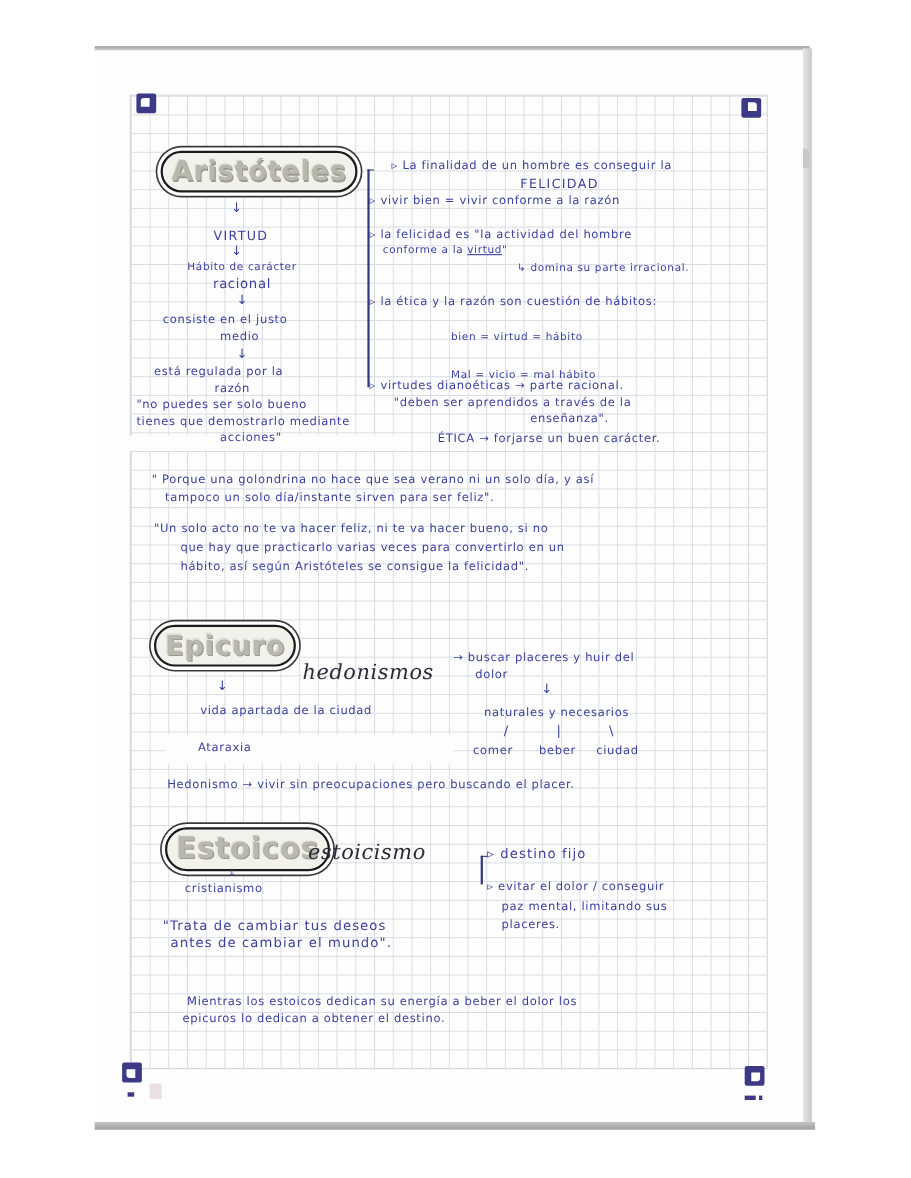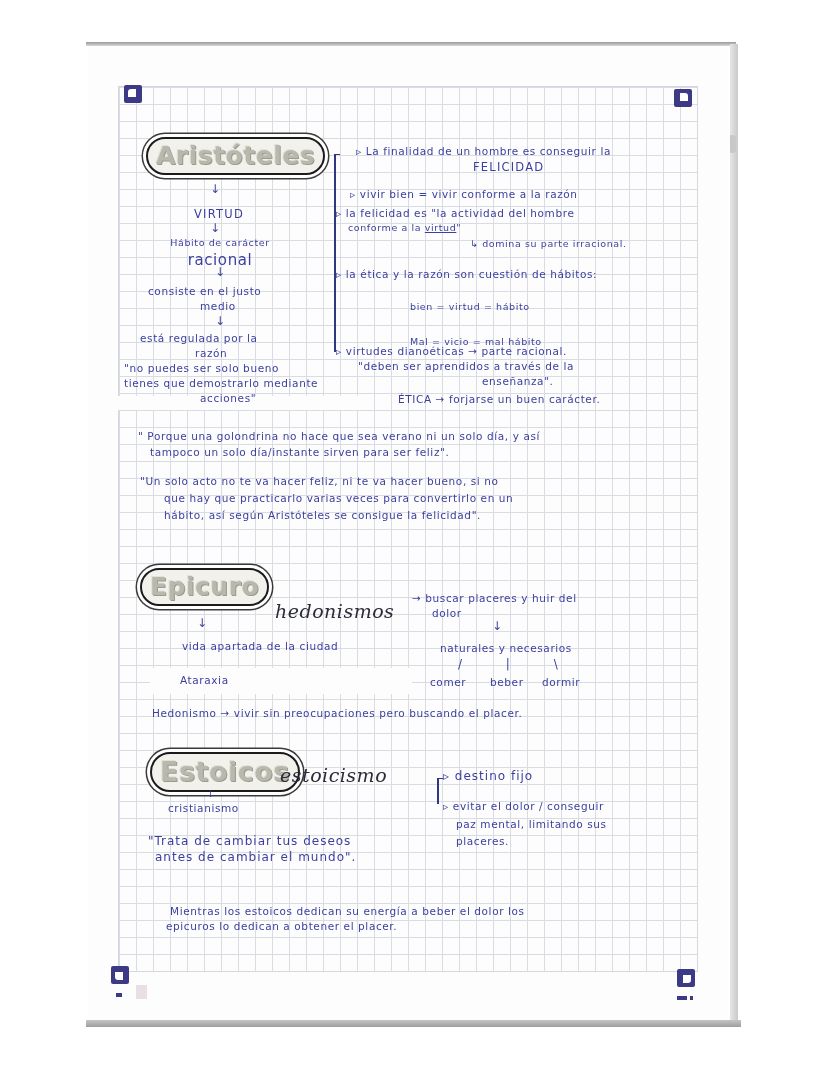--- a/index.html
+++ b/index.html
@@ -112,42 +112,42 @@
 <div class="mini-mark" style="left:690px;top:996px;width:3px;"></div>
 <div class="pink-sq" style="left:136px;top:985px;"></div>
 <div class="pink-sq" style="left:540px;top:987px;width:0;"></div>
 
 <div class="bubble" style="left:146px;top:137px;font-size:25px;">Aristóteles</div>
 
 <div class="arrow-down" style="left:210px;top:183px;">↓</div>
 <div class="ink caps center" style="left:184px;top:207px;width:70px;">VIRTUD</div>
 <div class="arrow-down" style="left:210px;top:222px;">↓</div>
 <div class="ink center" style="left:160px;top:237px;width:120px;font-size:9.5px;">Hábito de carácter</div>
-<div class="ink center" style="left:180px;top:251px;width:80px;font-size:15px;">racional</div>
+<div class="ink center" style="left:180px;top:251px;width:80px;font-size:12px;">racional</div>
 <div class="arrow-down" style="left:215px;top:266px;">↓</div>
 <div class="ink" style="left:148px;top:285px;">consiste en el justo</div>
 <div class="ink" style="left:200px;top:300px;">medio</div>
 <div class="arrow-down" style="left:215px;top:315px;">↓</div>
 <div class="ink" style="left:140px;top:332px;">está regulada por la</div>
 <div class="ink" style="left:195px;top:347px;">razón</div>
 
 <div class="ink" style="left:124px;top:362px;">"no puedes ser solo bueno</div>
 <div class="ink" style="left:124px;top:377px;">tienes que demostrarlo mediante</div>
 <div class="ink" style="left:200px;top:392px;">acciones"</div>
 
 <div class="bracket" style="left:334px;top:154px;height:198px;"></div>
 <div class="tick" style="left:334px;top:154px;width:6px;"></div>
 
 <div class="ink" style="left:356px;top:145px;">
   <span>▹</span>
   <span>La finalidad de un hombre es conseguir la</span>
 </div>
 <div class="ink caps" style="left:473px;top:160px;">FELICIDAD</div>
 
-<div class="ink" style="left:336px;top:188px;margin-left:14px;">
+<div class="ink" style="left:336px;top:176px;">
   <span>▹</span>
   <span>vivir bien = vivir conforme a la razón</span>
 </div>
 
 <div class="ink" style="left:336px;top:207px;">
   <span>▹</span>
   <span>la felicidad es "la actividad del hombre</span>
 </div>
 <div class="ink" style="left:348px;top:222px;font-size:9.5px;">
   <span>conforme a la </span><span class="underline">virtud</span><span>"</span>
@@ -185,21 +185,21 @@
 <div class="ink" style="left:432px;top:607px;">dolor</div>
 
 <div class="arrow-down" style="left:197px;top:617px;">↓</div>
 <div class="ink" style="left:182px;top:640px;">vida apartada de la ciudad</div>
 
 <div class="arrow-down" style="left:492px;top:620px;">↓</div>
 <div class="ink" style="left:440px;top:642px;">naturales y necesarios</div>
 <div class="ink" style="left:458px;top:657px;font-size:12px;letter-spacing:20px;">/ | \</div>
 <div class="ink" style="left:430px;top:676px;">comer</div>
 <div class="ink" style="left:490px;top:676px;">beber</div>
-<div class="ink" style="left:542px;top:676px;">dormir</div>
+<div class="ink" style="left:542px;top:676px;">ciudad</div>
 
 <div class="ink" style="left:180px;top:674px;">Ataraxia</div>
 
 <div class="ink" style="left:152px;top:707px;">Hedonismo → vivir sin preocupaciones pero buscando el placer.</div>
 
 <div class="bubble" style="left:150px;top:752px;font-size:27px;">Estoicos</div>
 <div class="cursive" style="left:280px;top:764px;">estoicismo</div>
 
 <div class="arrow-down" style="left:207px;top:790px;font-size:9px;">↓</div>
 <div class="ink" style="left:168px;top:802px;">cristianismo</div>
@@ -214,13 +214,13 @@
   <span>destino fijo</span>
 </div>
 <div class="ink" style="left:443px;top:800px;">
   <span>▹</span>
   <span>evitar el dolor / conseguir</span>
 </div>
 <div class="ink" style="left:456px;top:818px;">paz mental, limitando sus</div>
 <div class="ink" style="left:456px;top:835px;">placeres.</div>
 
 <div class="ink" style="left:170px;top:905px;">Mientras los estoicos dedican su energía a beber el dolor los</div>
-<div class="ink" style="left:166px;top:920px;">epicuros lo dedican a obtener el placer.</div>
+<div class="ink" style="left:166px;top:920px;">epicuros lo dedican a obtener el destino.</div>
 
 </body></html>

